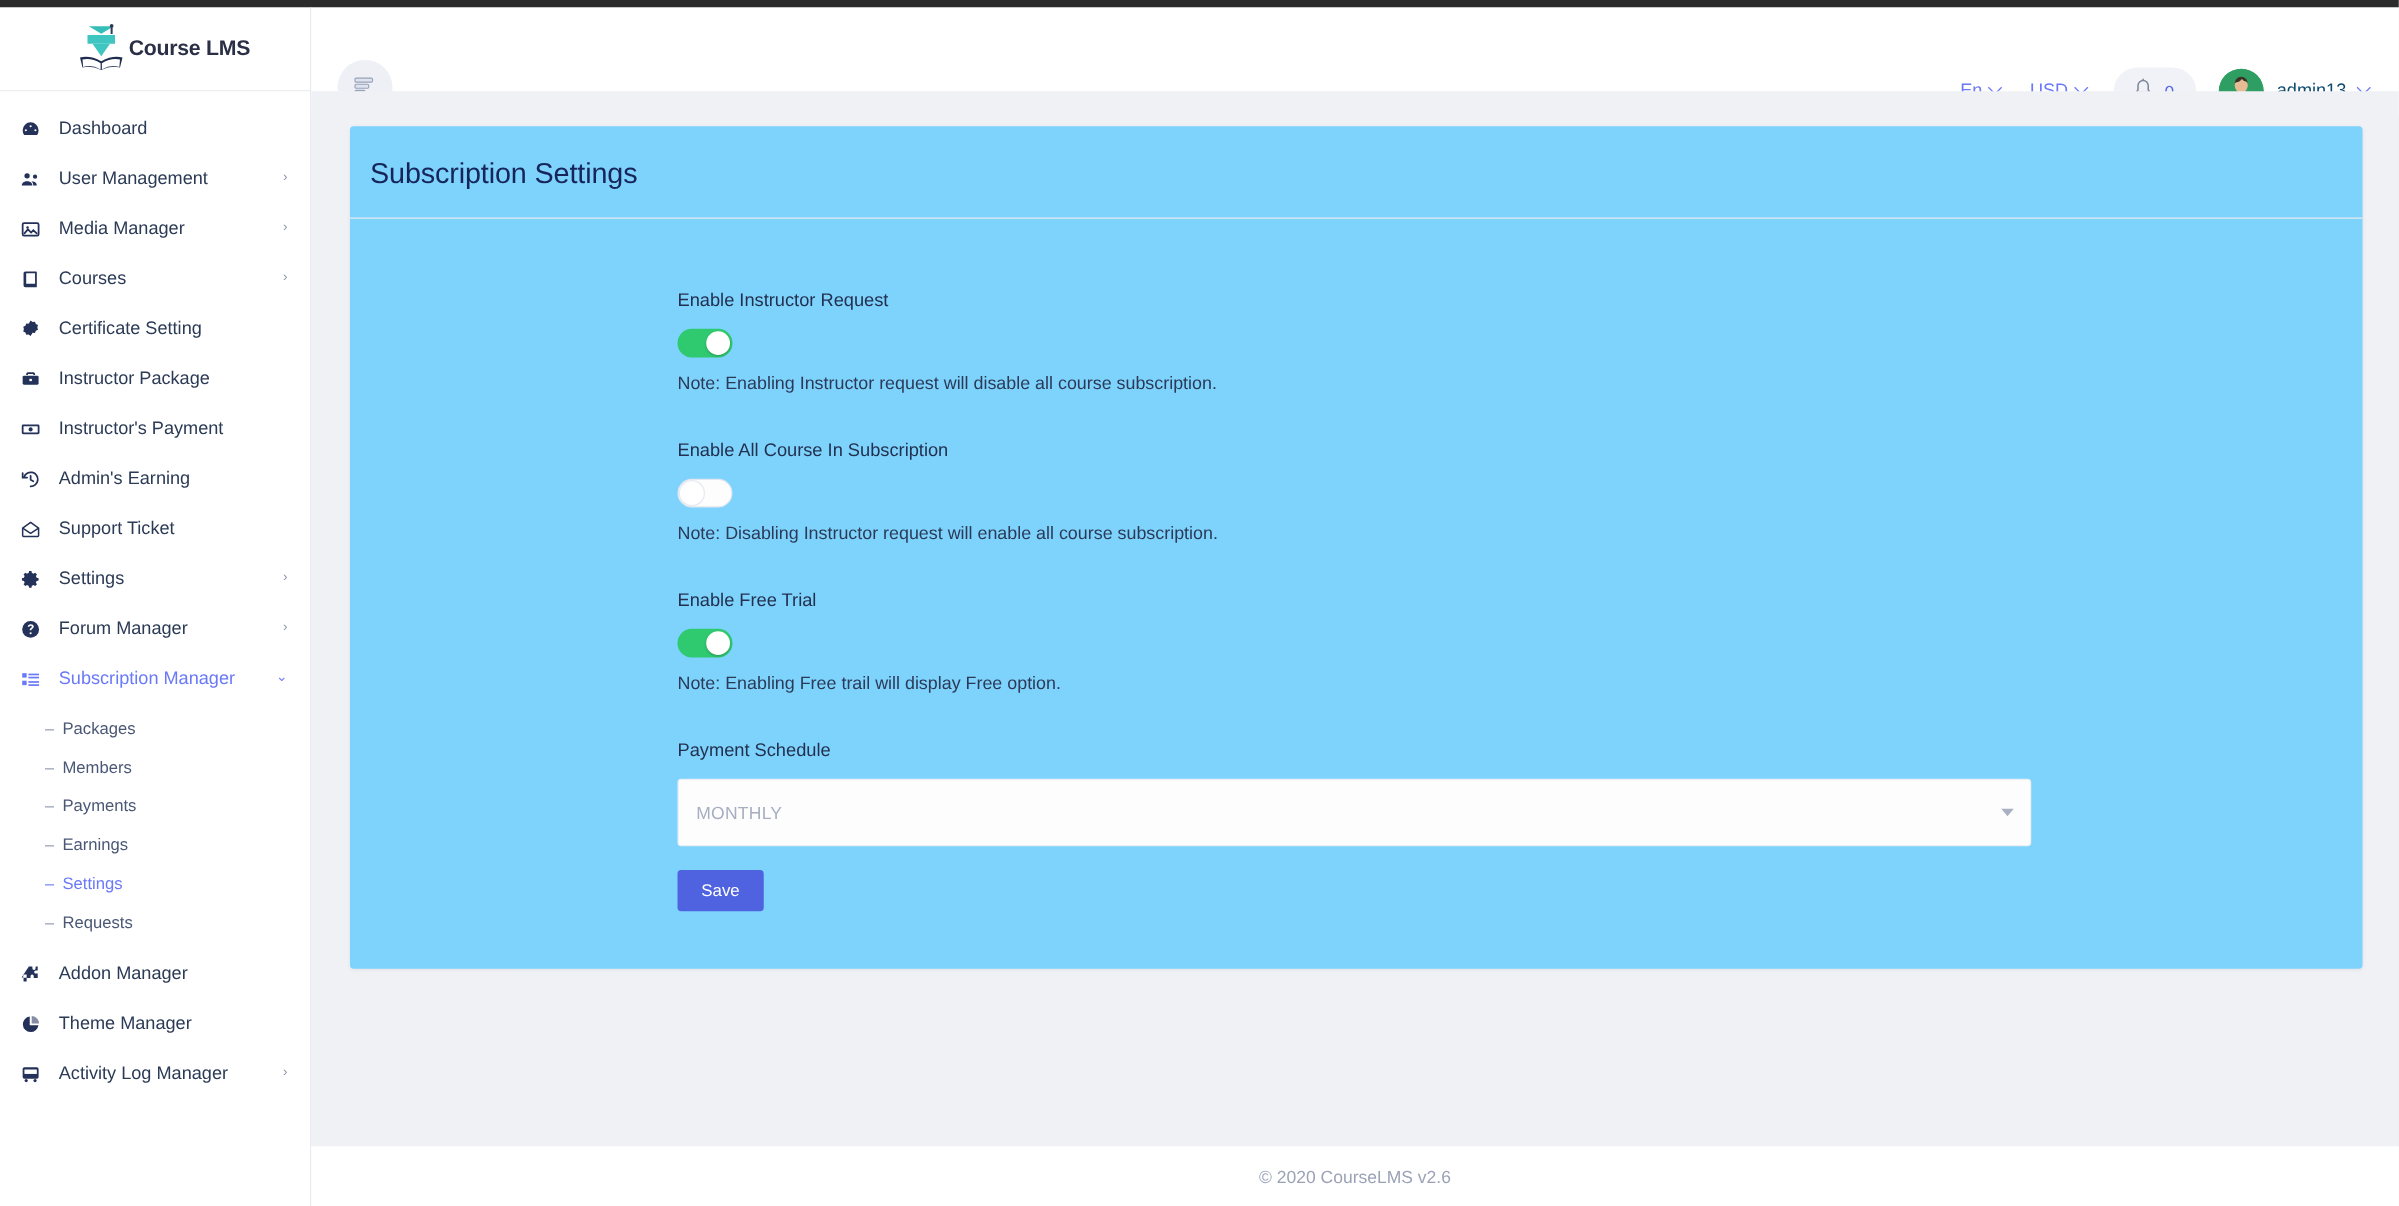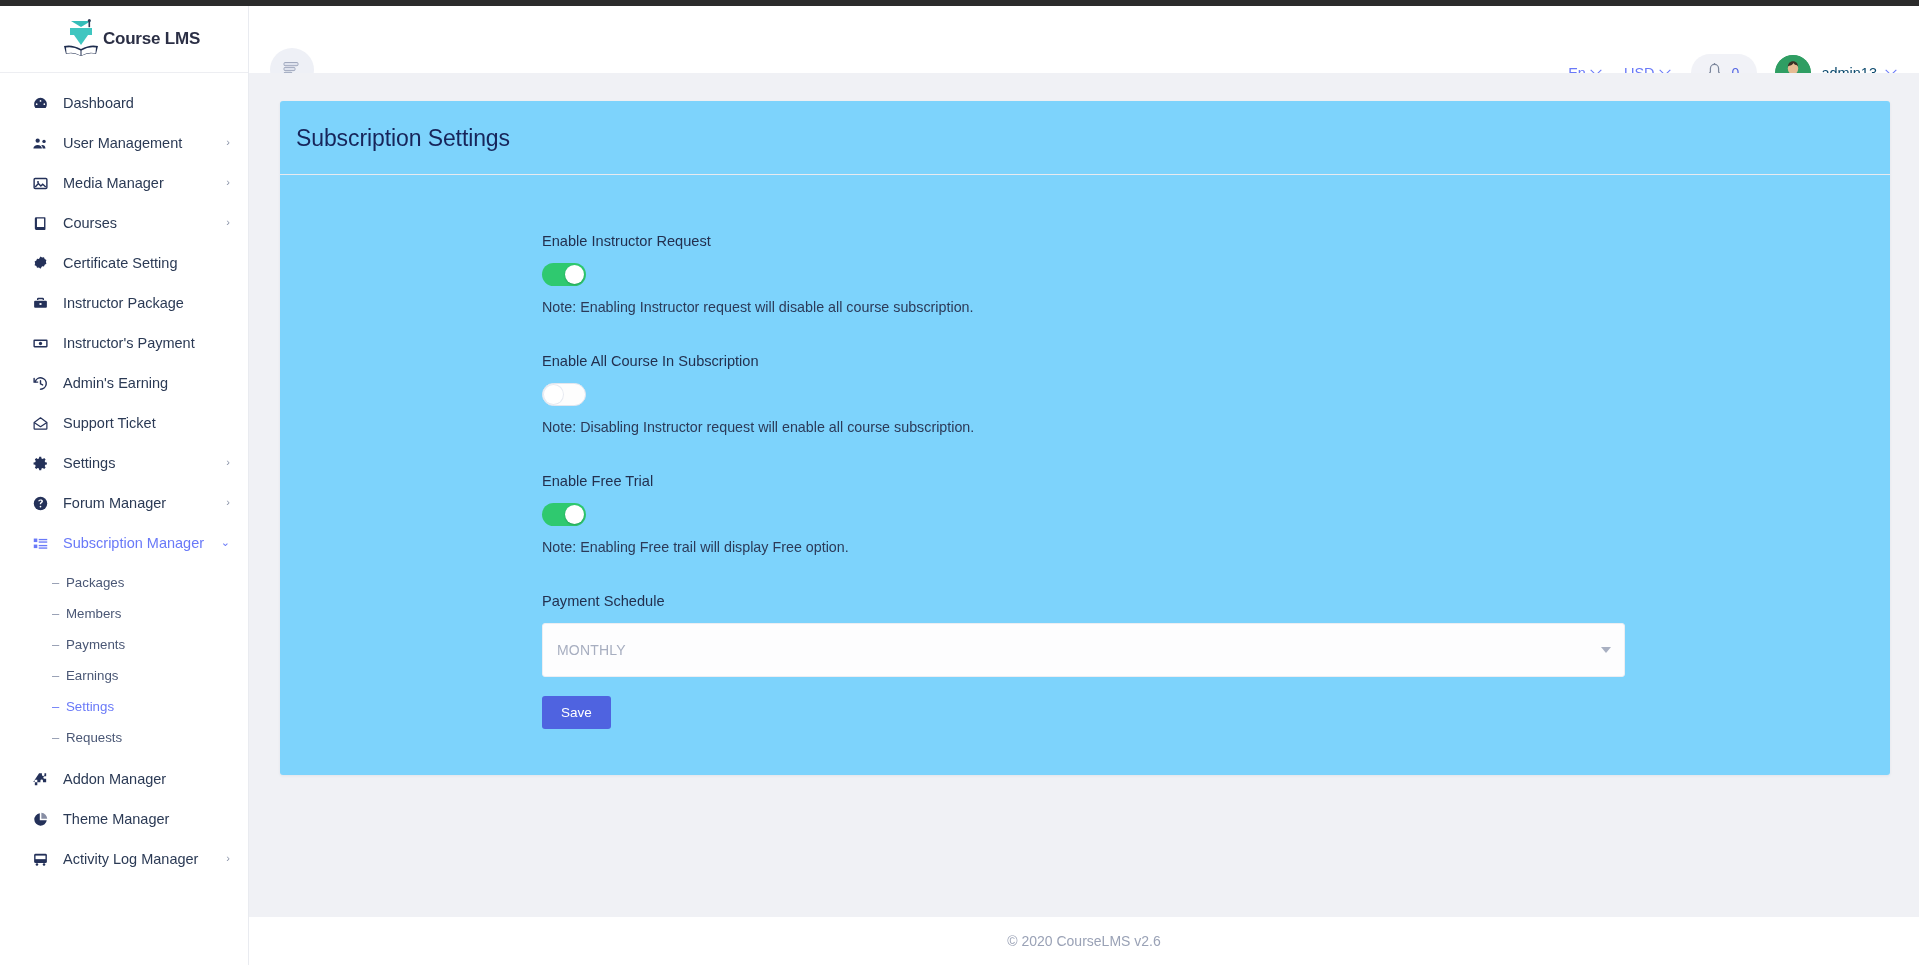--- a/index.html
+++ b/index.html
@@ -37,21 +37,21 @@
     border-bottom: 1px solid #edeef2;
     padding-left: 13px;
   }
   .logo-wrap { display: flex; align-items: center; gap: 2px; }
   .logo-mark { width: 40px; height: 42px; display:block; }
   .logo-text {
     font-size: 17px; font-weight: bold;
     color: #2b2f45; letter-spacing: -0.2px;
   }
 
-  #nav { padding-top: 10px; padding-left: 16px; }
+  #nav { padding-top: 10px; }
 
   .nav-item {
     display: flex;
     align-items: center;
     height: 40px;
     padding: 0 18px 0 16px;
     cursor: pointer;
     color: #2b3a55;
     font-size: 14.5px;
   }

